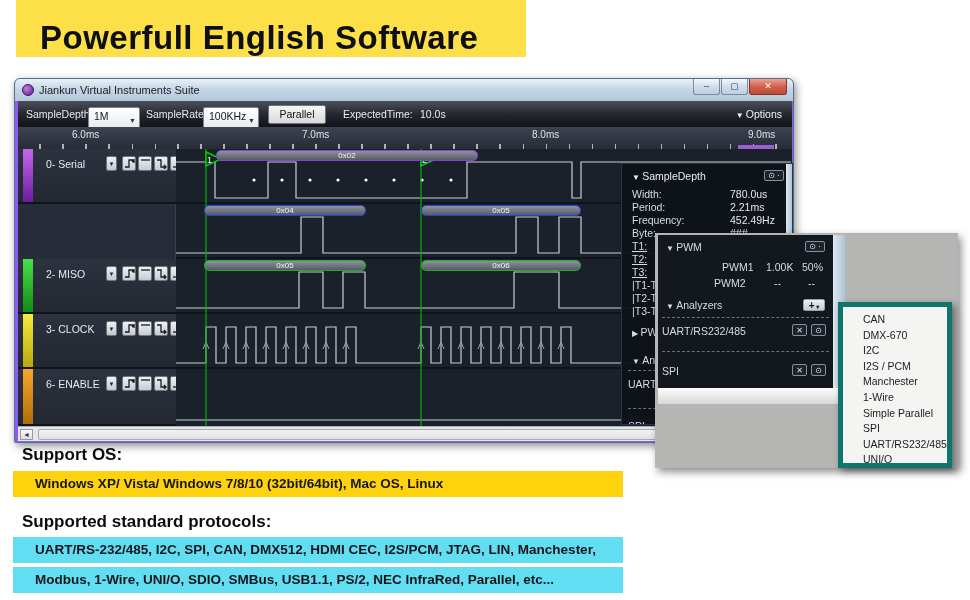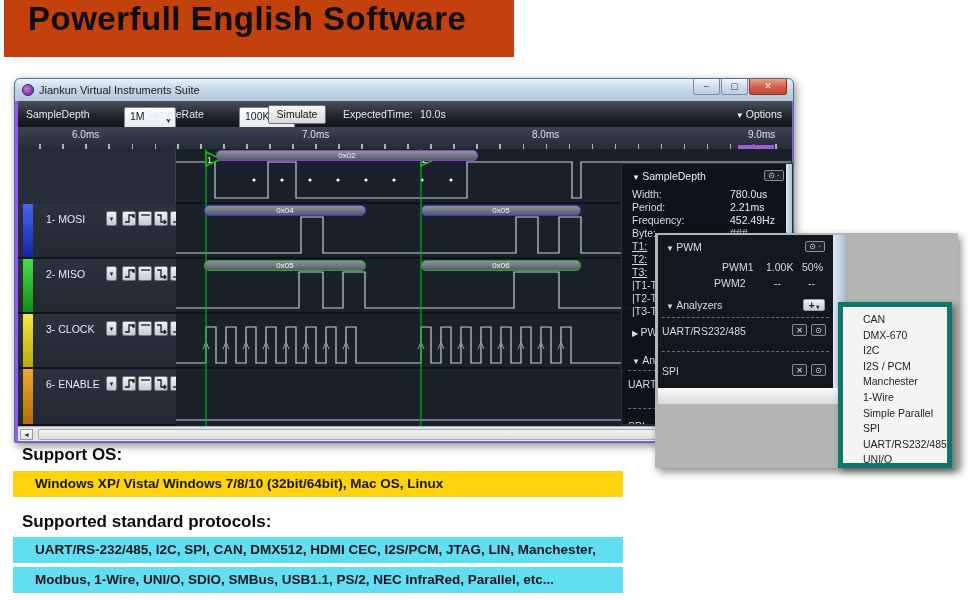--- a/index.html
+++ b/index.html
@@ -2,21 +2,21 @@
 <html><head>
 <meta charset="utf-8">
 <style>
   * { margin:0; padding:0; box-sizing:border-box; }
   html,body { background:#fff; }
   body { font-family:"Liberation Sans", sans-serif; }
   #page { position:relative; width:970px; height:600px; background:#fff; overflow:hidden; }
   .abs { position:absolute; }
 
   
-  .banner { left:4px; top:0; width:510px; height:57px; background:#c2410c; display:flex; align-items:flex-start; }
+  .banner { left:16px; top:0; width:510px; height:57px; background:#fde047; display:flex; align-items:flex-end; }
   .banner h1 { font-size:33px; font-weight:800; color:#0e0e16; padding-left:24px; letter-spacing:0.5px; }
 
   
   .win { left:14px; top:78px; width:780px; height:365px; background:#8b5cf6; border:1px solid #52708e;
          border-radius:6px 6px 2px 2px; box-shadow:2px 3px 8px rgba(0,0,0,.45); }
   .titlebar { left:0; top:0; width:100%; height:22px; display:flex; align-items:center;
               background:linear-gradient(#e8f1f9,#c3d5e5 50%,#b4c9dc); border-radius:5px 5px 0 0; }
   .appicon { width:12px; height:12px; border-radius:50%; margin:0 5px 0 7px;
              background:radial-gradient(circle at 35% 35%, #c77ae0, #5b1d8f); border:1px solid #3d1166; }
   .title { font-size:11px; color:#1c1c1c; }
@@ -24,21 +24,21 @@
   .wbtn { width:27px; height:16px; border:1px solid #7a8aa0; border-top:none; font-size:9px; line-height:15px;
           text-align:center; color:#31404f; background:linear-gradient(#f4f8fc,#cfdceb 50%,#bfd0e2);
           border-radius:0 0 3px 3px; margin-left:1px; }
   .wbtn.close { width:38px; color:#fff; background:linear-gradient(#e9a294,#d3604c 50%,#c14a36); border-color:#8c3124; }
 
   
   .toolbar { left:3px; top:22px; width:774px; height:26px; background:linear-gradient(#4a505b,#22252d 55%,#121419);
              color:#e8eaee; font-size:10.5px; }
   .tlabel { top:7px; }
   .combo { top:6px; height:26px; background:linear-gradient(#ffffff,#e2e6ea); border:1px solid #7d848c;
-           border-radius:2px; color:#15181d; font-size:10.5px; line-height:16px; padding-left:5px;margin-left:36px; }
+           border-radius:2px; color:#15181d; font-size:10.5px; line-height:16px; padding-left:5px; }
   .combo .car { position:absolute; right:3px; top:5px; font-size:7px; color:#333; }
   .btn-sim { top:4px; left:250px; width:58px; height:19px; background:linear-gradient(#f6f6f6,#d9d9d9);
              border:1px solid #6f737a; border-radius:2px; color:#111; font-size:10.5px; text-align:center; line-height:17px; }
   .options { right:10px; top:7px; color:#f0f2f5; font-size:10.5px; }
 
   
   .ruler { left:3px; top:48px; width:774px; height:22px; background:linear-gradient(#3d4451,#262b34); color:#dde1e8; font-size:10px; }
   .ruler .lab { top:2px; }
   .ruler .ticks { left:0; bottom:0; width:100%; height:5px;
       background:repeating-linear-gradient(90deg, transparent 0 21.5px, #cfd4dc 21.5px 23px); opacity:.8; }
@@ -124,43 +124,43 @@
       <span class="abs tlabel" style="left:8px">SampleDepth</span>
       <div class="abs combo" style="left:70px;width:52px">
         <span>1M</span>
         <span class="car">▼</span>
       </div>
       <span class="abs tlabel" style="left:128px">SampleRate</span>
       <div class="abs combo" style="left:185px;width:56px">
         <span>100KHz</span>
         <span class="car">▼</span>
       </div>
-      <div class="abs btn-sim">Simulate</div>
+      <div class="abs btn-sim">Parallel</div>
       <span class="abs tlabel" style="left:325px">ExpectedTime:</span>
       <span class="abs tlabel" style="left:402px">10.0s</span>
       <span class="abs options">
         <span style="font-size:8px">▼ </span><span>Options</span>
       </span>
     </div>
 
     <div class="abs ruler">
       <span class="abs lab" style="left:54px">6.0ms</span>
       <span class="abs lab" style="left:284px">7.0ms</span>
       <span class="abs lab" style="left:514px">8.0ms</span>
       <span class="abs lab" style="left:730px">9.0ms</span>
       <div class="abs ticks"></div>
       <div class="abs rsel"></div>
     </div>
 
     <div class="abs" style="left:0;top:70px;width:777px;height:277px">
 
       <div class="abs chead">
-        <div class="abs chrow" style="top:55px">
-          <div class="abs cstrip" style="background:linear-gradient(#4a63f2,#1522a8)"></div>
-          <span class="abs clabel">1- MOSI</span>
+        <div class="abs chrow" style="top:0">
+          <div class="abs cstrip" style="background:linear-gradient(#c468ea,#6c1d9e)"></div>
+          <span class="abs clabel">0- Serial</span>
           <div class="abs minidrop">▼</div>
           <div class="abs trigbtn" style="left:104px">
               <svg width="11" height="11">
                 <path d="M1,9 H5 V2 H10 M8,4 L10,2 L10,5" stroke="#1a1a1a" fill="none" stroke-width="1.3"></path>
               </svg>
             </div>
           <div class="abs trigbtn" style="left:120px">
               <svg width="11" height="11">
                 <path d="M1,2 H10" stroke="#1a1a1a" fill="none" stroke-width="1.3"></path>
               </svg>

